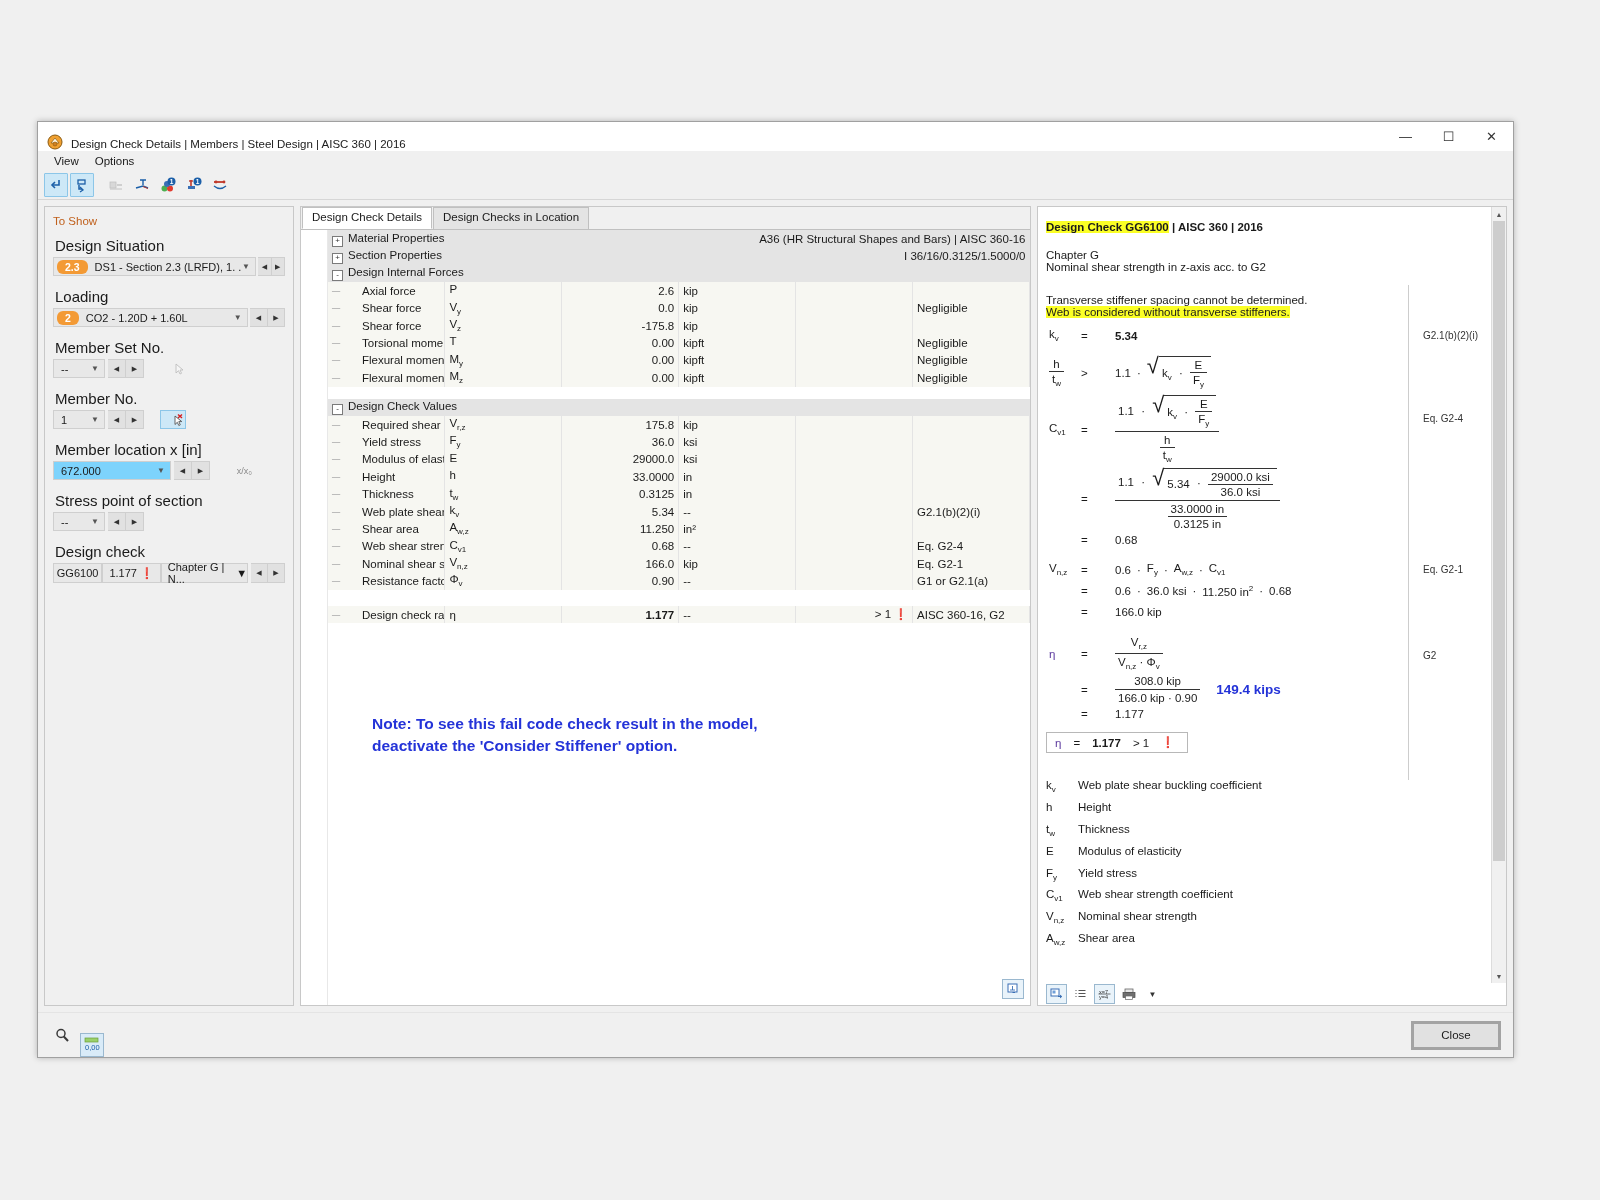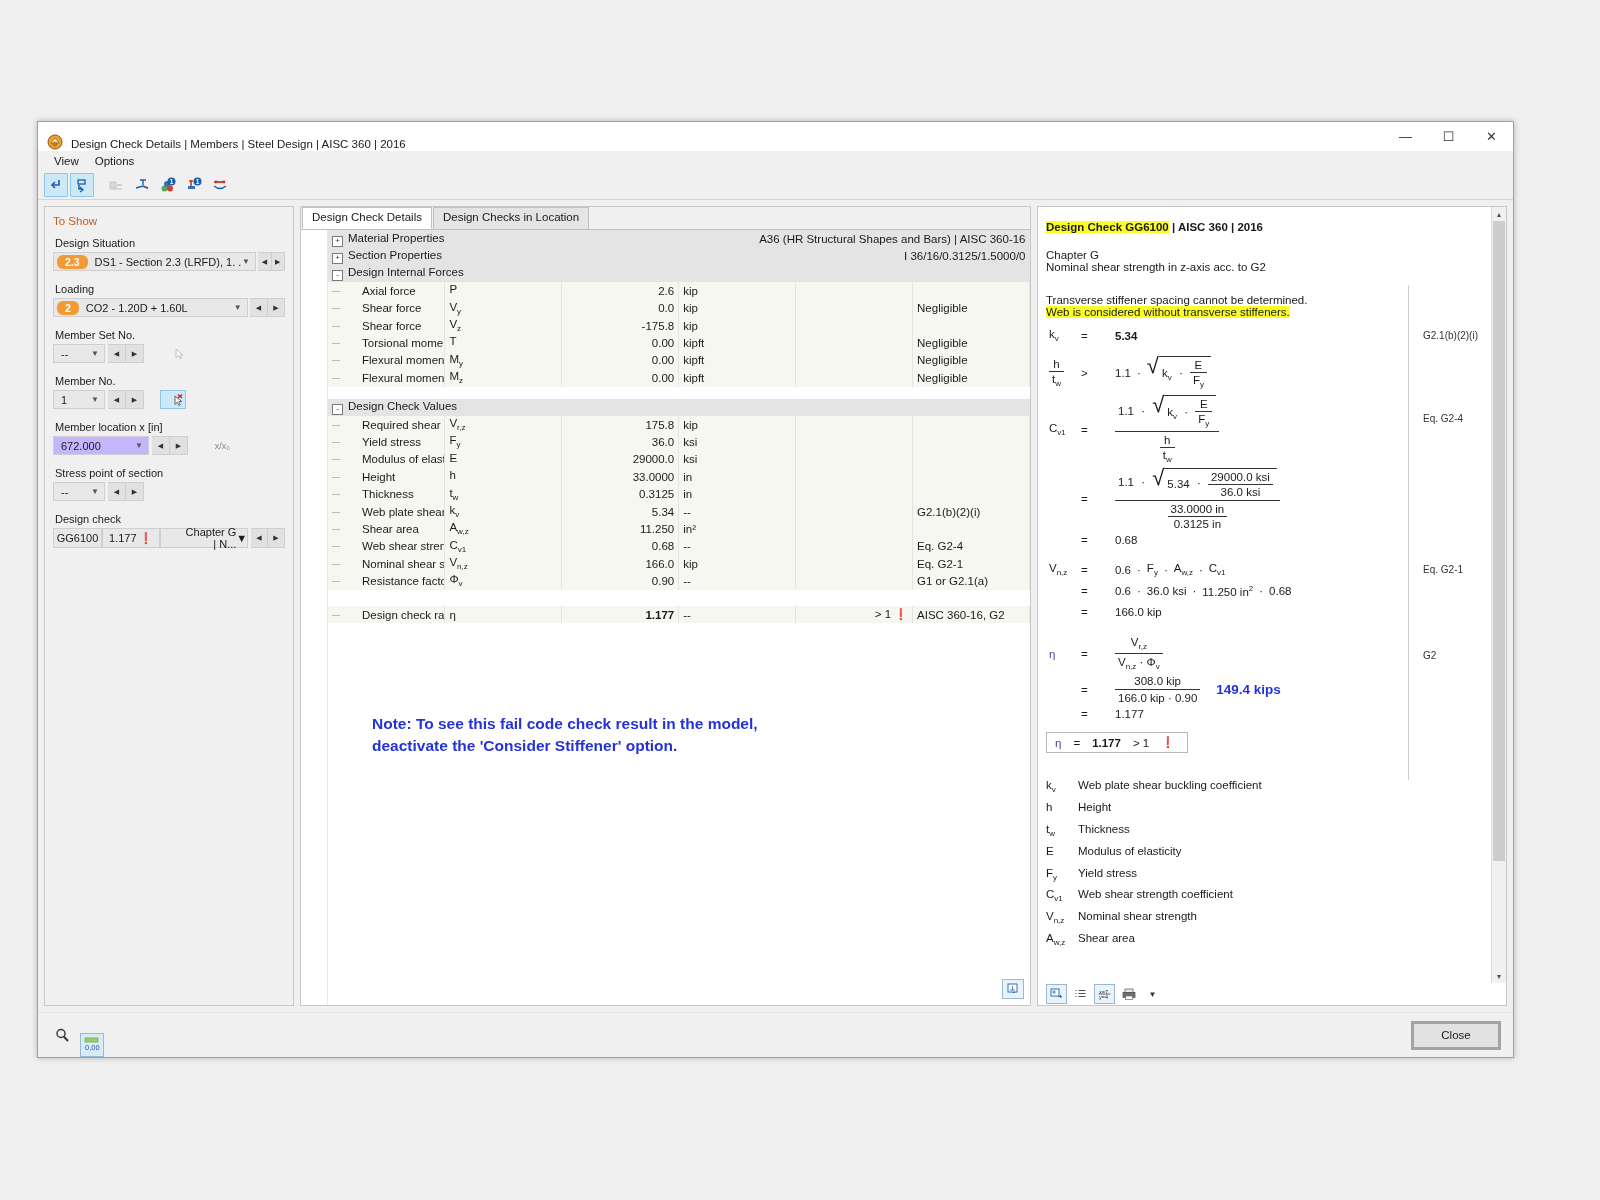--- a/index.html
+++ b/index.html
@@ -38,46 +38,46 @@
   .tbtn.on { background:#cde8f7; border-color:#8cc6e8; }
   .tbsep { width:6px; }
 
   
   .wbody { flex:1; display:flex; padding:6px; gap:6px; background:#f0f0f0; position:relative; }
 
   
   .left { width:250px; background:#f0f0f0; border:1px solid #c8c8c8;
           padding:8px 8px 0 8px; box-sizing:border-box; }
   .toshow { color:#c0601c; font-size:11.5px; margin-bottom:10px; }
-  .fieldlabel { font-size:11px; color:#1a1a1a; margin:0 0 3px 2px; }
+  .fieldlabel { font-size:15px; color:#1a1a1a; margin:0 0 3px 2px; }
   .fieldrow { display:flex; align-items:stretch; margin-bottom:12px; height:19px; }
   .combo { background:#e8e8e8; border:1px solid #cfcfcf; display:flex; align-items:center;
            height:19px; box-sizing:border-box; font-size:11px; }
   .combo.wide { width:203px; }
   .combo.sm { width:52px; justify-content:flex-end; }
-  .combo.loc { width:96px; background:#c4b5fd; justify-content:center; }
+  .combo.loc { width:118px; background:#7dd3fc; justify-content:center; }
   .tag { background:#f39a35; color:#fff; font-size:10.5px; font-weight:bold;
          padding:1px 8px; margin-left:3px; border-radius:6px; }
   .combo .txt { margin-left:7px; white-space:nowrap; overflow:hidden; }
   .combo .chev { margin-left:auto; margin-right:5px; color:#555; font-size:8px; }
   .spin { width:18px; height:19px; background:#e1e1e1; border:1px solid #cfcfcf;
           border-left:none; display:flex; align-items:center; justify-content:center;
           font-size:7px; color:#333; box-sizing:border-box; }
   .gap3 { width:3px; }
   .iconbtn { width:26px; height:19px; background:#e8e8e8; border:1px solid #cfcfcf;
              margin-left:16px; display:flex; align-items:center; justify-content:flex-end;
              box-sizing:border-box; }
   .iconbtn.act { background:#cde8f7; border-color:#8cc6e8; }
   .iconbtn.flat { background:transparent; border:none; }
   .dcrow { display:flex; align-items:stretch; height:20px; }
   .dcbox { background:#e8e8e8; border:1px solid #cfcfcf; display:flex; align-items:center;
            font-size:11px; box-sizing:border-box; height:20px; }
   .dcbox.a { width:52px; justify-content:center; }
   .dcbox.b { width:62px; justify-content:center; gap:3px; }
-  .dcbox.c { width:92px; padding-left:22px;text-align:right; }
+  .dcbox.c { width:92px; padding-left:6px; }
   .warn { color:#d81b1b; font-weight:bold; font-size:11px; }
 
   
   .center { flex:1; background:#ffffff; border:1px solid #c8c8c8; display:flex;
             flex-direction:column; position:relative; min-width:0; }
   .tabs { display:flex; height:22px; background:#f0f0f0; border-bottom:1px solid #c0c0c0;
           padding-left:1px; }
   .tab { padding:3px 9px 0 9px; font-size:11.5px; background:#e4e4e4;
          border:1px solid #c0c0c0; border-bottom:none; margin-right:1px; color:#1a1a1a; }
   .tab.active { background:#ffffff; border-bottom:1px solid #ffffff; position:relative; top:0; }

